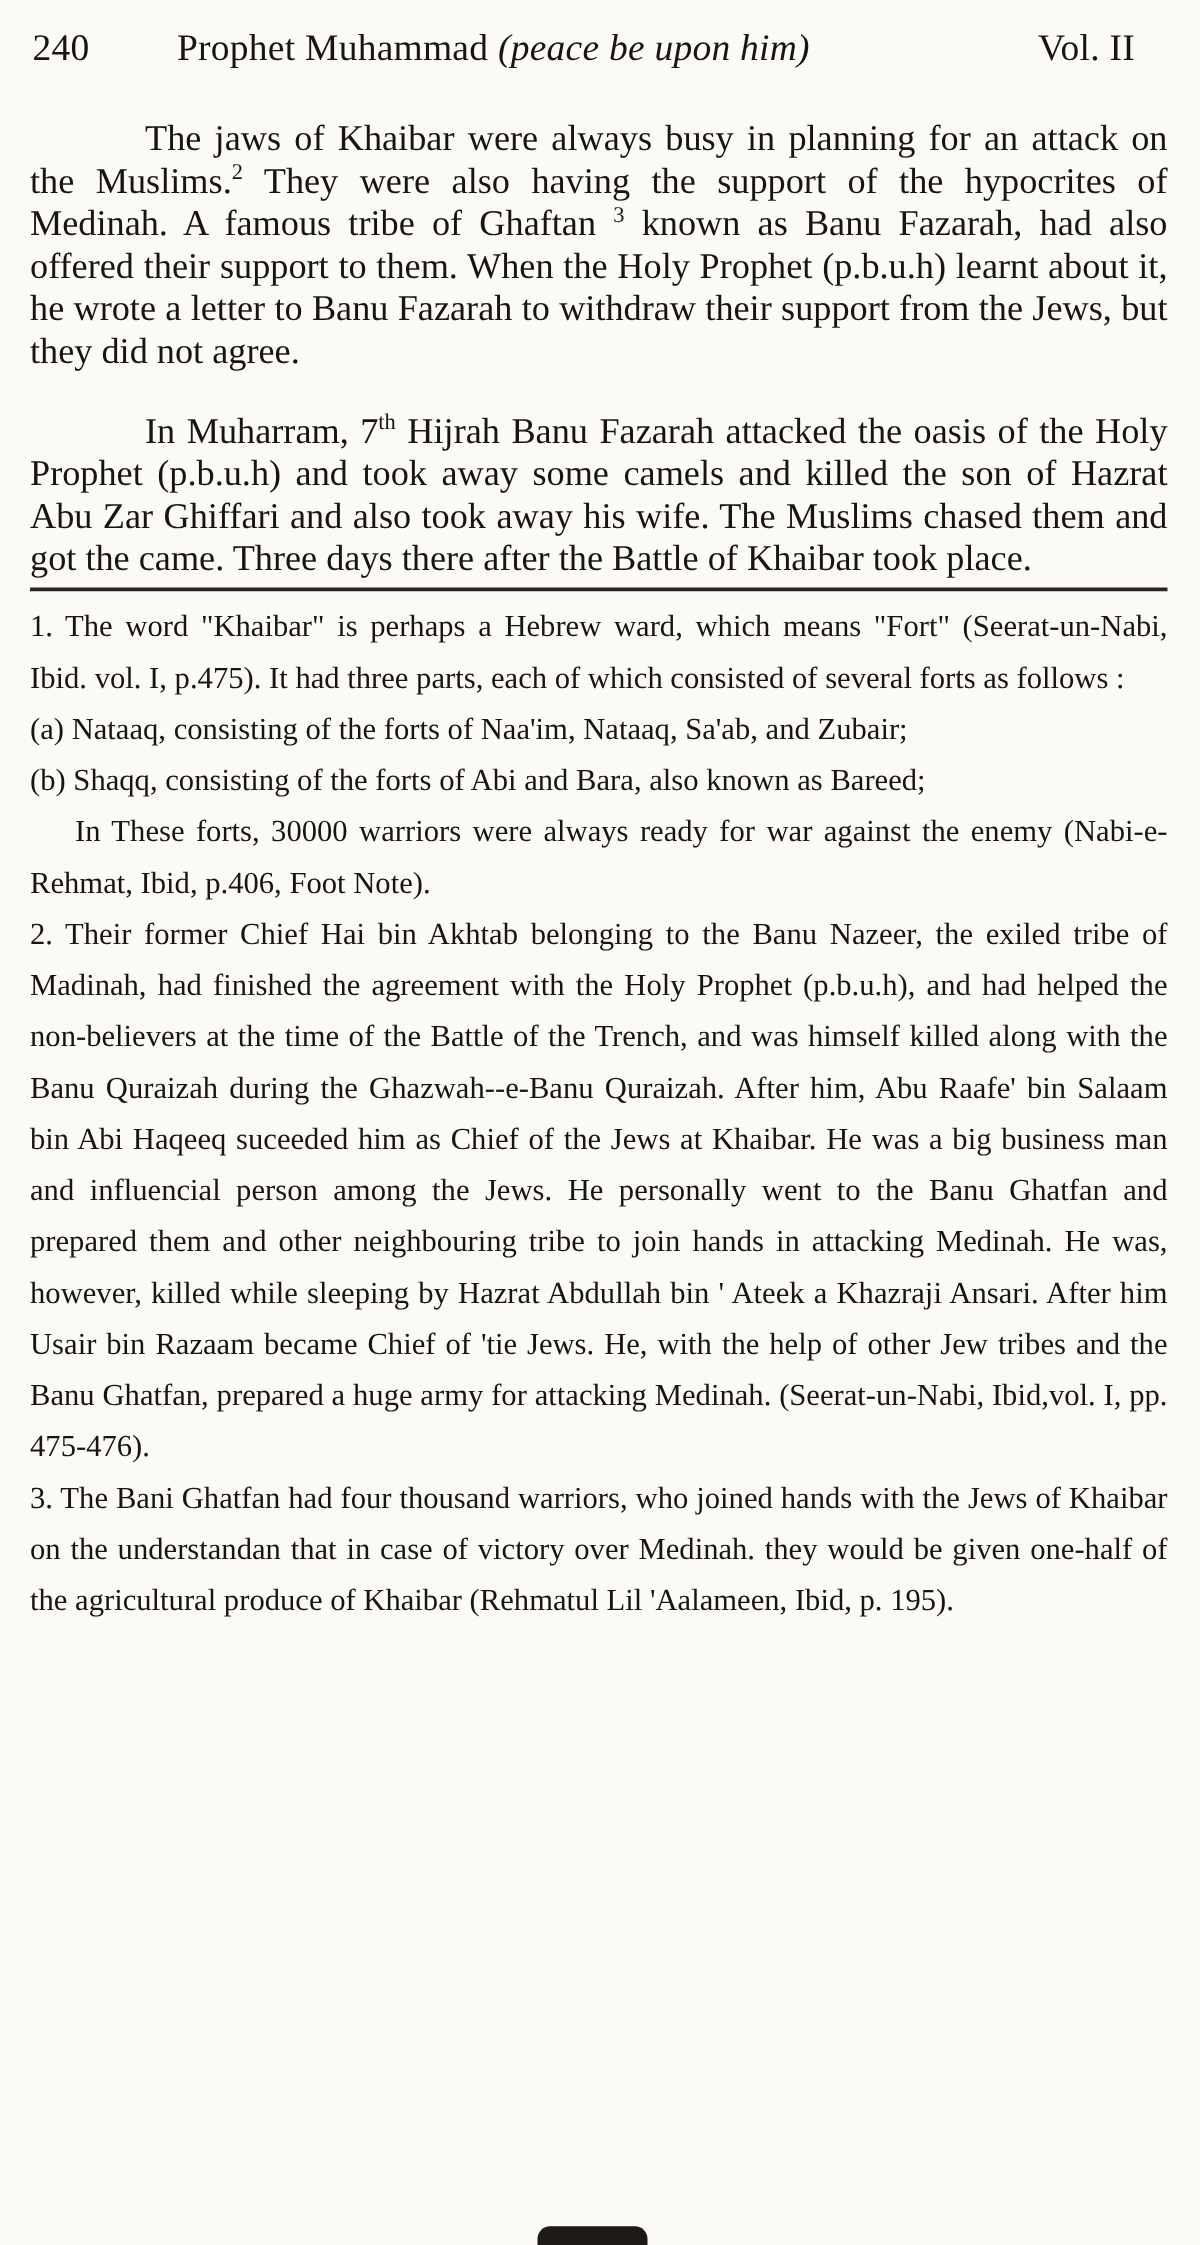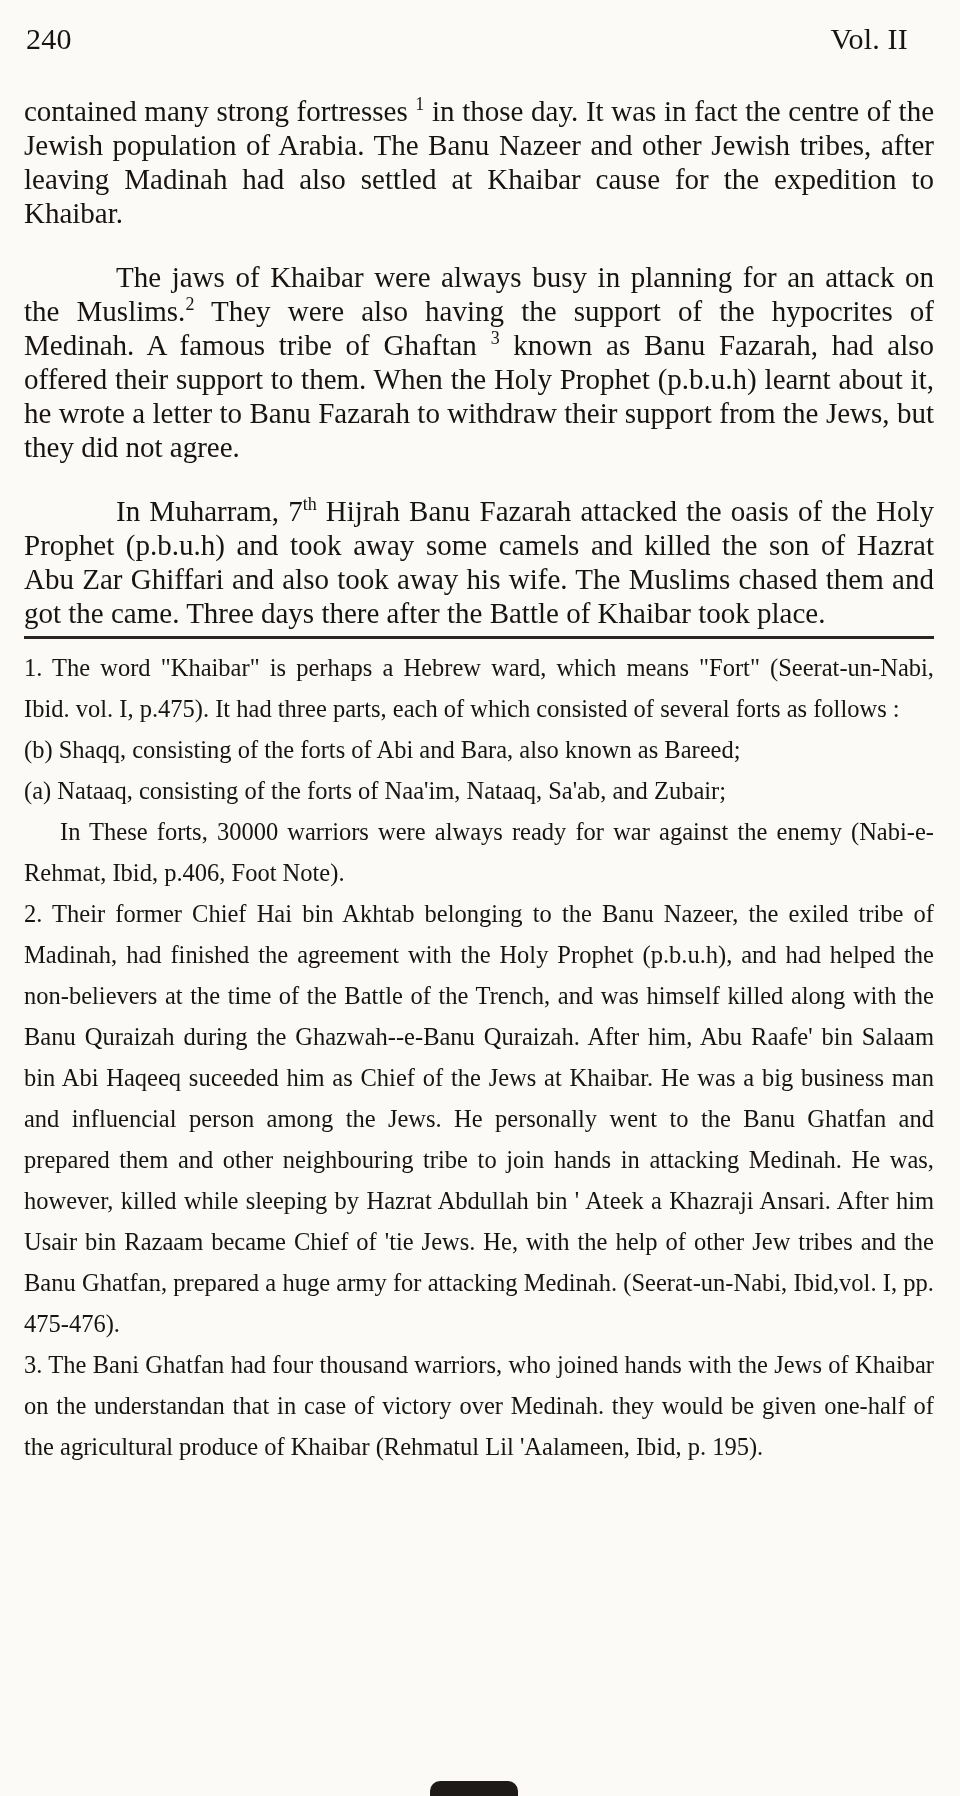--- a/index.html
+++ b/index.html
@@ -67,35 +67,35 @@
     border-radius: 10px 10px 0 0;
   }
 </style>
 </head>
 <body style="background: rgb(251, 250, 246); color: rgb(23, 20, 18);">
 
 <div class="page">
 
   <div class="header">
     <span class="pagenum">240</span>
+    <span class="title"><span>Prophet Muhammad </span><em>(peace be upon him)</em></span>
     <span class="vol">Vol. II</span>
   </div>
 
   <div class="body-text">
-      <p class="para">contained many strong fortresses <sup>1</sup> in those day. It was in fact the centre of the Jewish population of Arabia. The Banu Nazeer and other Jewish tribes, after leaving Madinah had also settled at Khaibar cause for the expedition to Khaibar.</p>
       <p class="para indent">The jaws of Khaibar were always busy in planning for an attack on the Muslims.<sup>2</sup> They were also having the support of the hypocrites of Medinah. A famous tribe of Ghaftan <sup>3</sup> known as Banu Fazarah, had also offered their support to them. When the Holy Prophet (p.b.u.h) learnt about it, he wrote a letter to Banu Fazarah to withdraw their support from the Jews, but they did not agree.</p>
       <p class="para indent">In Muharram, 7<sup>th</sup> Hijrah Banu Fazarah attacked the oasis of the Holy Prophet (p.b.u.h) and took away some camels and killed the son of Hazrat Abu Zar Ghiffari and also took away his wife. The Muslims chased them and got the came. Three days there after the Battle of Khaibar took place.</p>
     </div>
 
   <hr class="separator">
 
   <div class="footnotes">
       <p class="fn plain">1. The word "Khaibar" is perhaps a Hebrew ward, which means "Fort" (Seerat-un-Nabi, Ibid. vol. I, p.475). It had three parts, each of which consisted of several forts as follows :</p>
+      <p class="fn plain">(a) Nataaq, consisting of the forts of Naa'im, Nataaq, Sa'ab, and Zubair;</p>
       <p class="fn plain">(b) Shaqq, consisting of the forts of Abi and Bara, also known as Bareed;</p>
-      <p class="fn plain">(a) Nataaq, consisting of the forts of Naa'im, Nataaq, Sa'ab, and Zubair;</p>
       <p class="fn firstline">In These forts, 30000 warriors were always ready for war against the enemy (Nabi-e-Rehmat, Ibid, p.406, Foot Note).</p>
       <p class="fn plain">2. Their former Chief Hai bin Akhtab belonging to the Banu Nazeer, the exiled tribe of Madinah, had finished the agreement with the Holy Prophet (p.b.u.h), and had helped the non-believers at the time of the Battle of the Trench, and was himself killed along with the Banu Quraizah during the Ghazwah--e-Banu Quraizah. After him, Abu Raafe' bin Salaam bin Abi Haqeeq suceeded him as Chief of the Jews at Khaibar. He was a big business man and influencial person among the Jews. He personally went to the Banu Ghatfan and prepared them and other neighbouring tribe to join hands in attacking Medinah. He was, however, killed while sleeping by Hazrat Abdullah bin ' Ateek a Khazraji Ansari. After him Usair bin Razaam became Chief of 'tie Jews. He, with the help of other Jew tribes and the Banu Ghatfan, prepared a huge army for attacking Medinah. (Seerat-un-Nabi, Ibid,vol. I, pp. 475-476).</p>
       <p class="fn plain">3. The Bani Ghatfan had four thousand warriors, who joined hands with the Jews of Khaibar on the understandan that in case of victory over Medinah. they would be given one-half of the agricultural produce of Khaibar (Rehmatul Lil 'Aalameen, Ibid, p. 195).</p>
     </div>
 
 </div>
 
 <div class="artifact"></div>
 
 </body></html>

